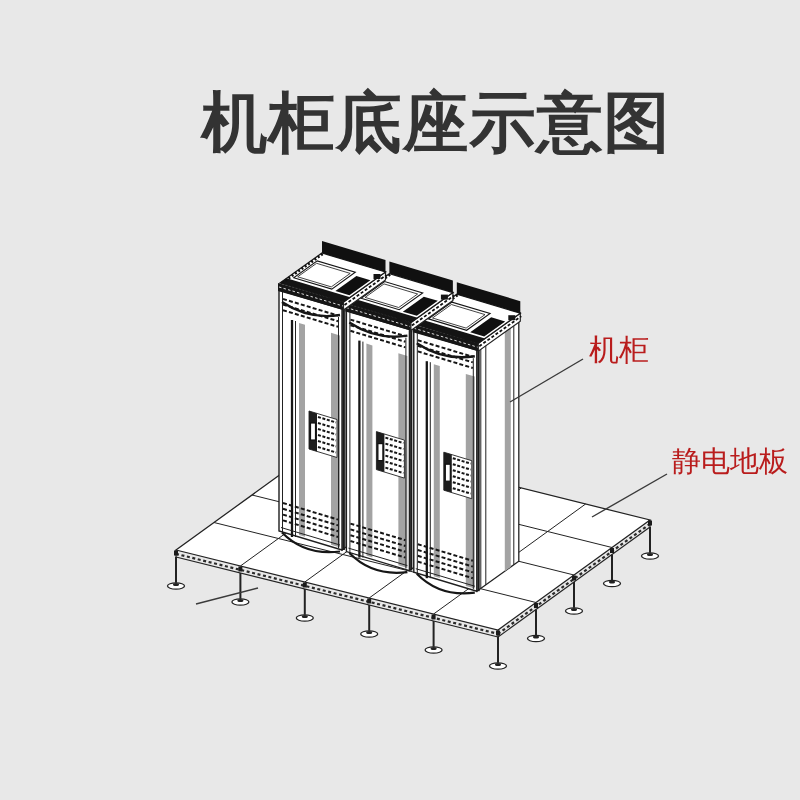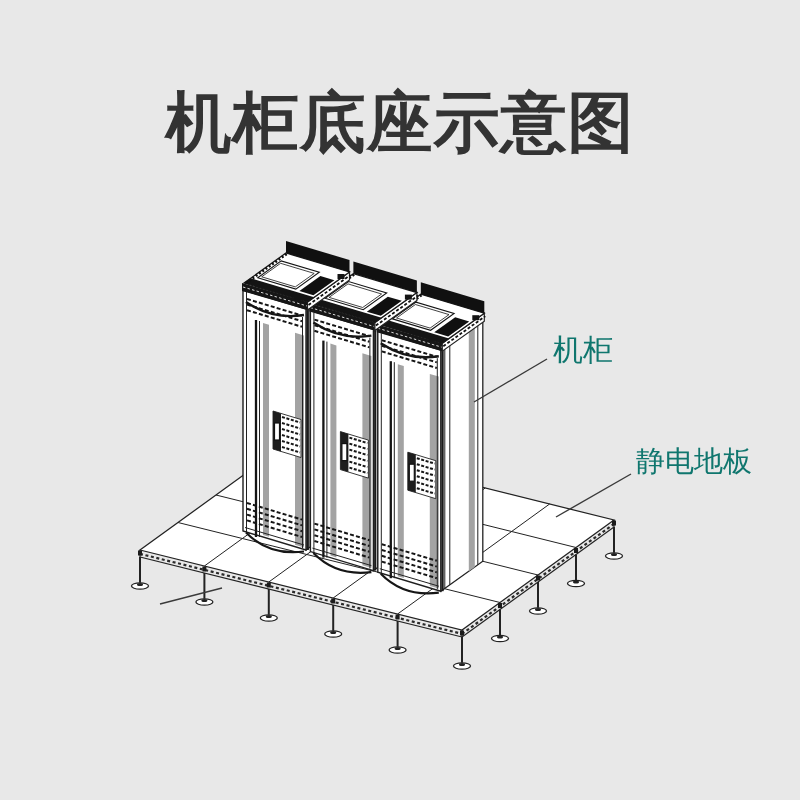--- a/index.html
+++ b/index.html
@@ -1,20 +1,20 @@
 <!DOCTYPE html>
 <html><head>
 <meta charset="utf-8">
 <style>
   html,body{margin:0;padding:0;}
   body{width:800px;height:800px;overflow:hidden;background:#e8e8e8;}
-  .stage{position:relative;width:668px;height:800px;font-family:"Liberation Sans","DejaVu Sans",sans-serif;}
+  .stage{position:relative;width:668px;height:800px;font-family:"Liberation Sans","DejaVu Sans",sans-serif;margin-left:36px;}
   .title{position:absolute;top:78px;left:0;width:800px;text-align:center;
          font-size:66px;font-weight:bold;letter-spacing:1px;color:#333;}
-  .label{position:absolute;color:#0f766e;white-space:nowrap;line-height:1.05;}
+  .label{position:absolute;color:#b91c1c;white-space:nowrap;line-height:1.05;}
   svg{position:absolute;left:0;top:0;}
 </style>
 </head>
 <body>
 
 <div class="stage">
   <div class="title">机柜底座示意图</div>
 
   <svg id="scene" width="800" height="800" viewBox="0 0 800 800">
       <g>

